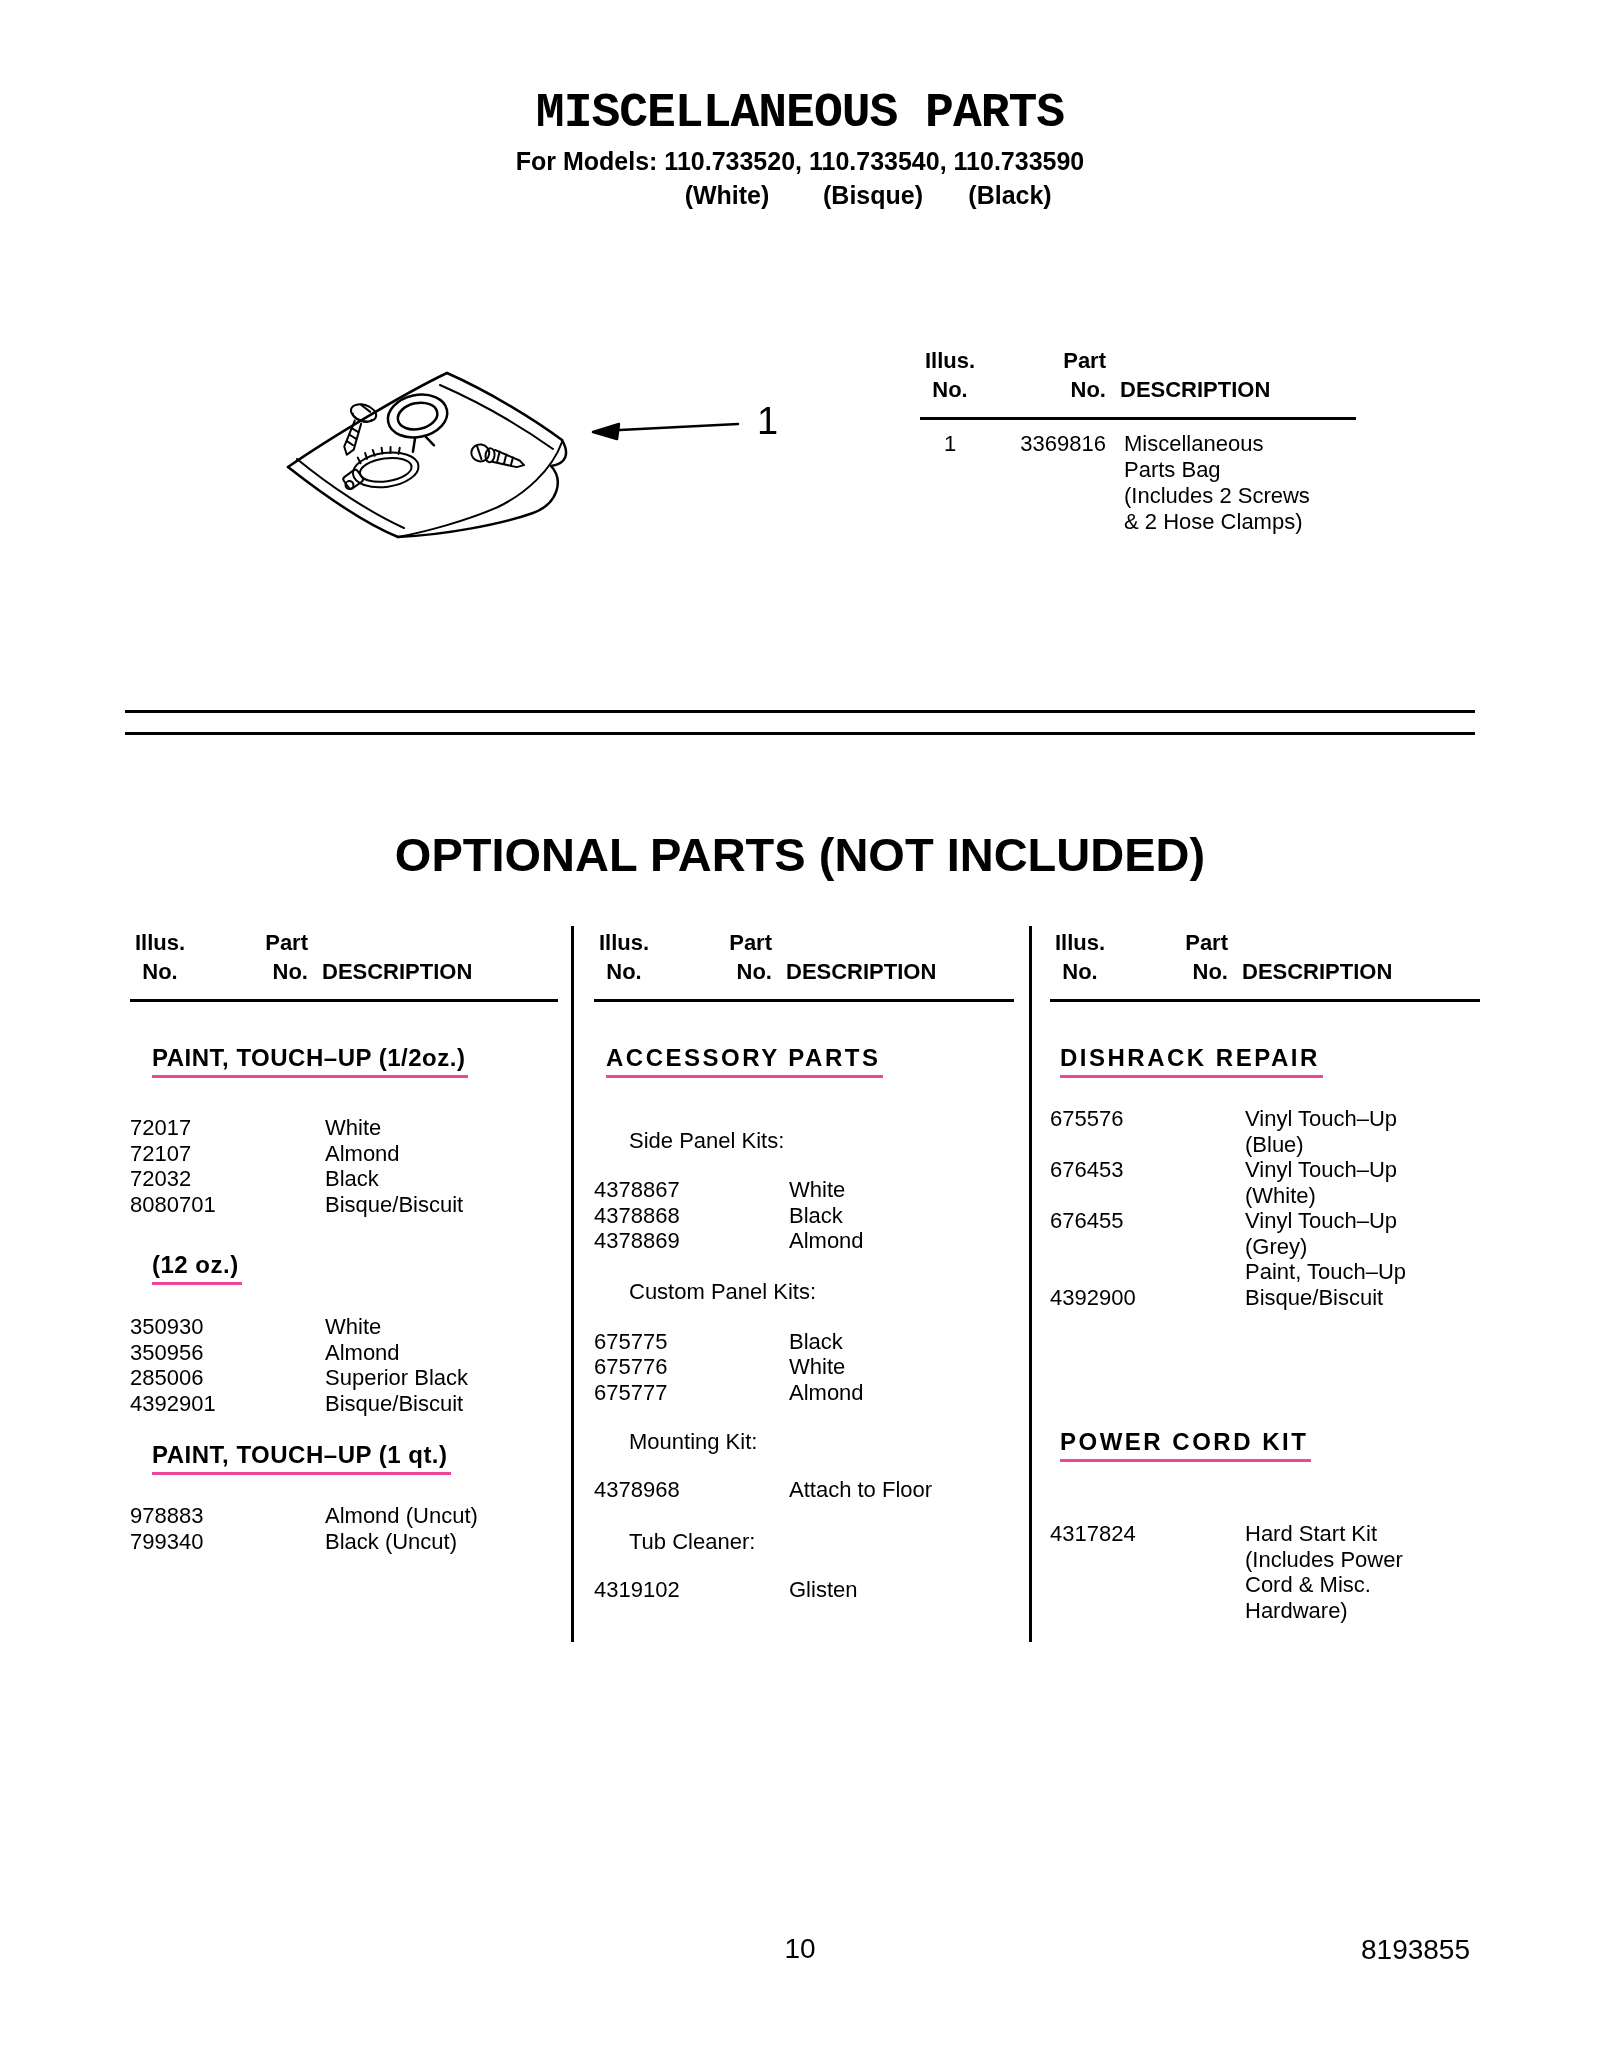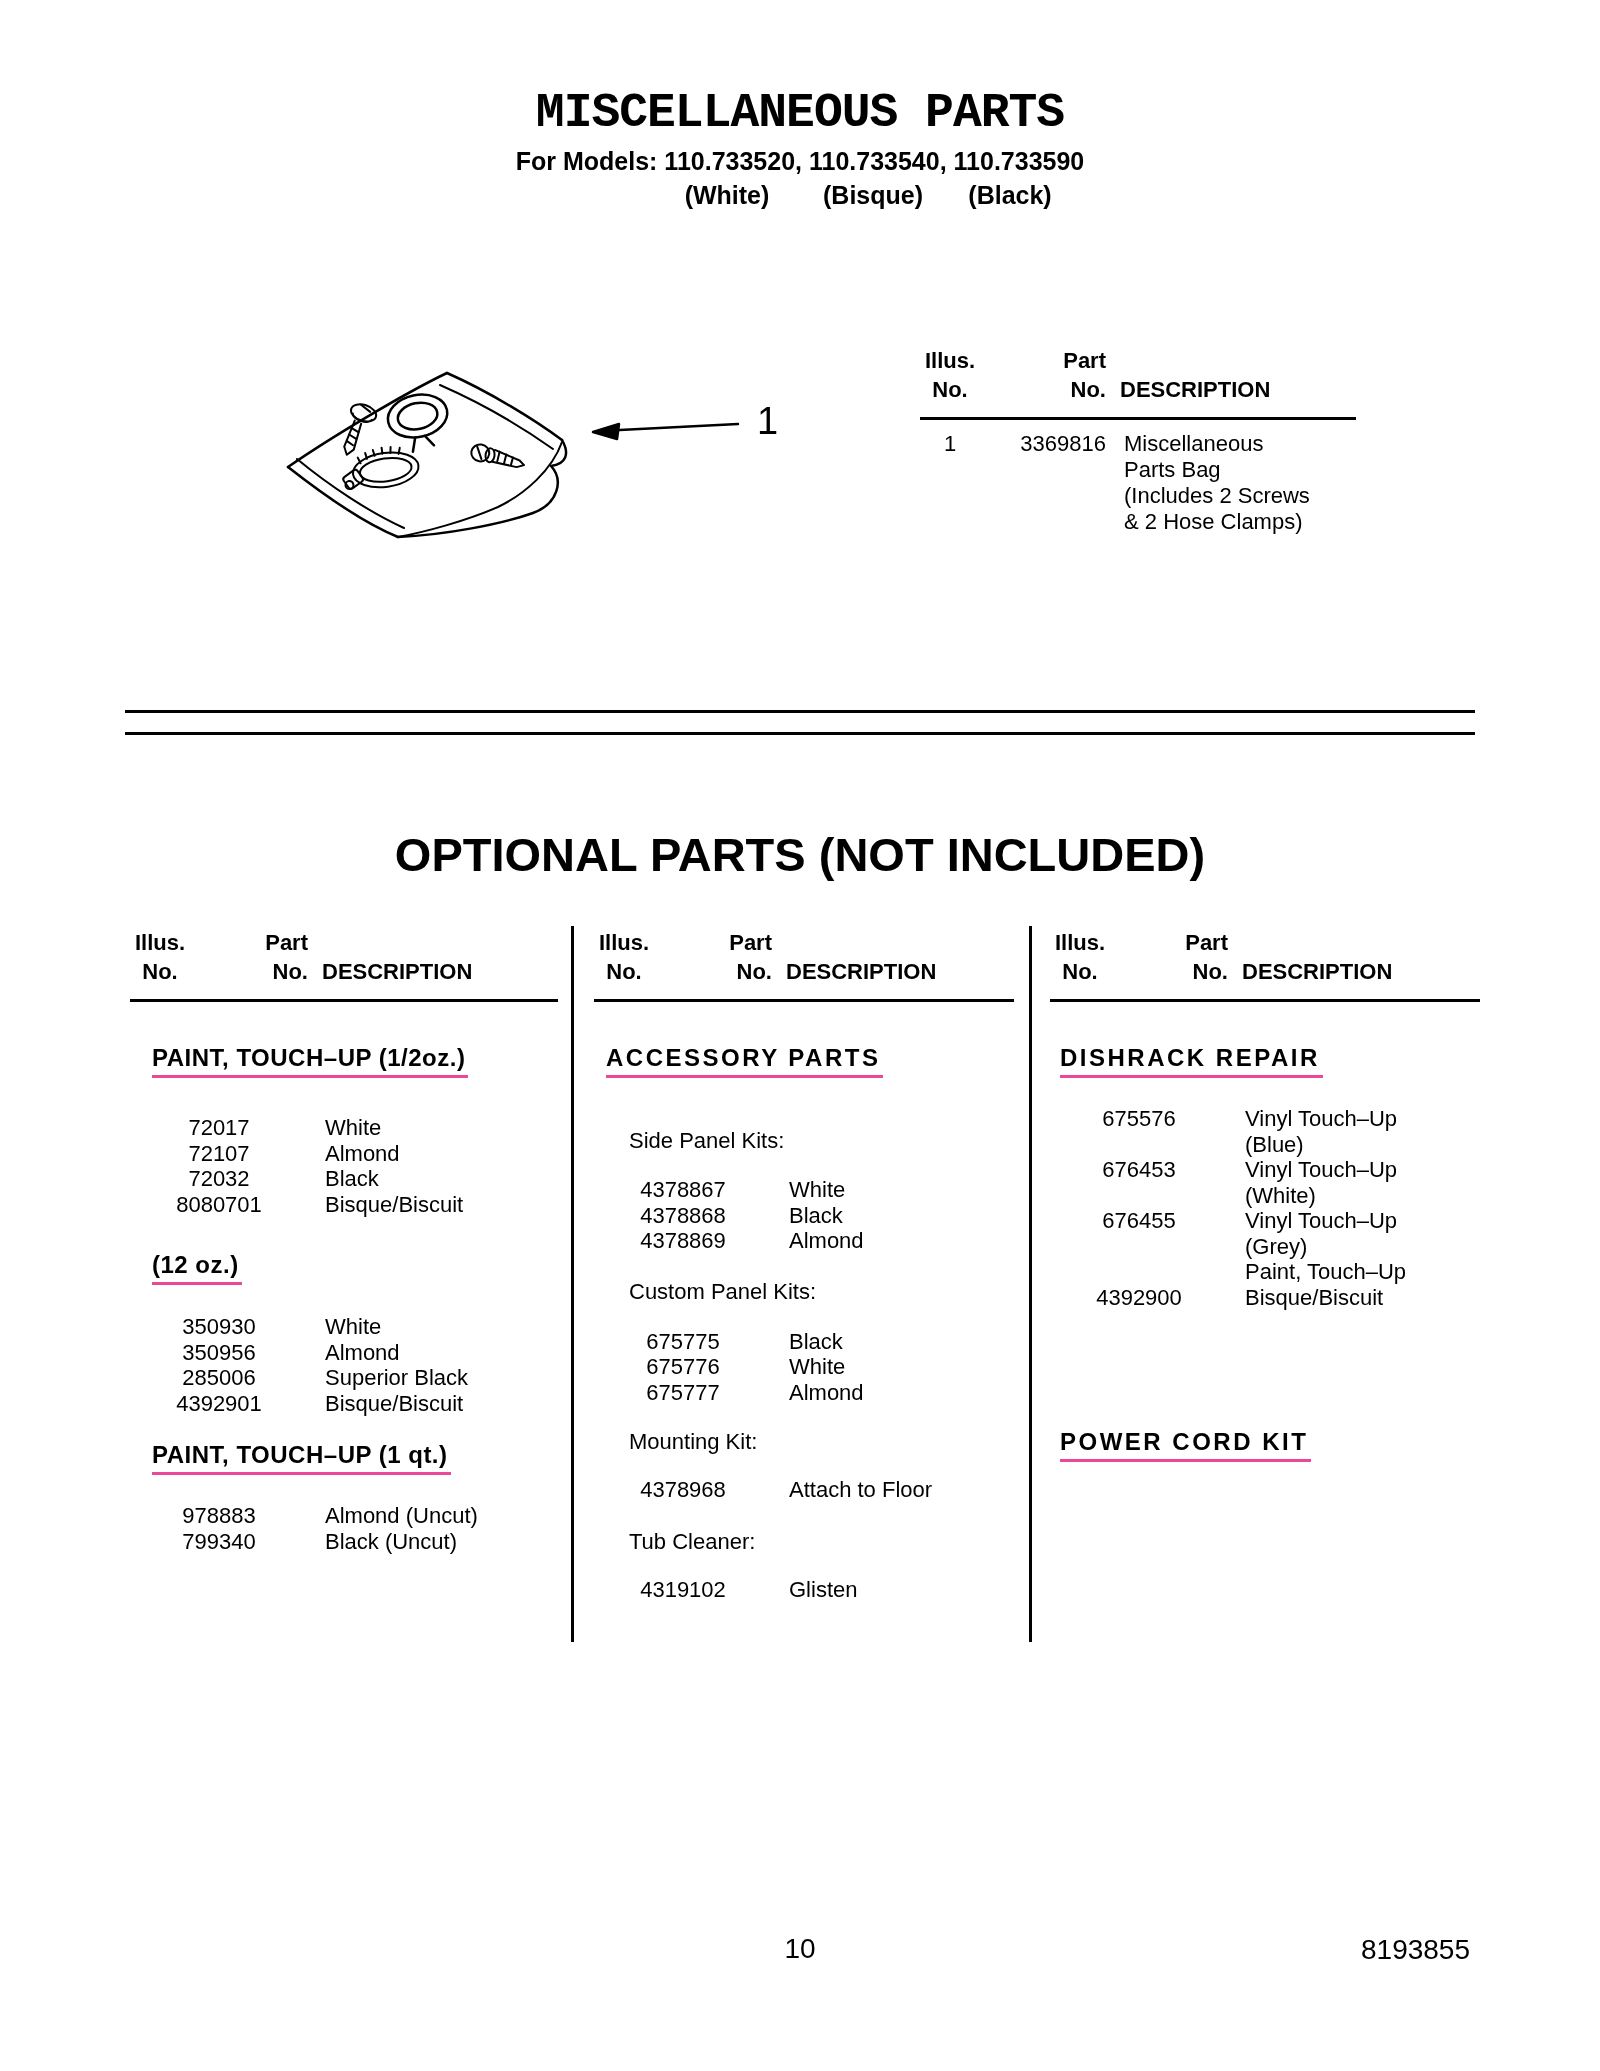--- a/index.html
+++ b/index.html
@@ -77,21 +77,21 @@
     padding:0 3px 5px 0; margin-bottom:9px;
   }
   .pcol-1 .section-title { margin-left:22px; letter-spacing:0.5px; }
   .pcol-2 .section-title { margin-left:12px; letter-spacing:2.5px; }
   .pcol-3 .section-title { margin-left:10px; letter-spacing:2.5px; }
 
   .sub-label { margin-left:35px; font-size:22px; line-height:25px; }
 
   .p-lines { }
   .p-row { display:flex; line-height:25.5px; }
-  .p-row .pn { width:178px; text-align:center; }
+  .p-row .pn { width:178px; text-align:left; }
   .p-row .pd { flex:1; padding-left:17px; }
 
   
   .mt-title1 { margin-top:44px; }
   .pcol-1 .g-lines-1 { margin-top:28px; }
   .pcol-1 .t2 { margin-top:36px; }
   .pcol-1 .g-lines-2 { margin-top:20px; }
   .pcol-1 .t3 { margin-top:27px; }
   .pcol-1 .g-lines-3 { margin-top:19px; }
 
@@ -433,18 +433,40 @@
         </div>
 
         <div class="p-row">
           <span class="pn">4392900</span>
           <span class="pd">Bisque/Biscuit</span>
         </div>
       </div>
     <div class="section-title t2">
       <span class="tline">POWER CORD KIT</span>
     </div>
+    <div class="p-lines g-lines-2">
+
+        <div class="p-row">
+          <span class="pn">4317824</span>
+          <span class="pd">Hard Start Kit</span>
+        </div>
+
+        <div class="p-row">
+          <span class="pn"></span>
+          <span class="pd">(Includes Power</span>
+        </div>
+
+        <div class="p-row">
+          <span class="pn"></span>
+          <span class="pd">Cord &amp; Misc.</span>
+        </div>
+
+        <div class="p-row">
+          <span class="pn"></span>
+          <span class="pd">Hardware)</span>
+        </div>
+      </div>
   </div>
 
   <div class="page-number">10</div>
   <div class="doc-number">8193855</div>
 
 </div>
 
 </body></html>

